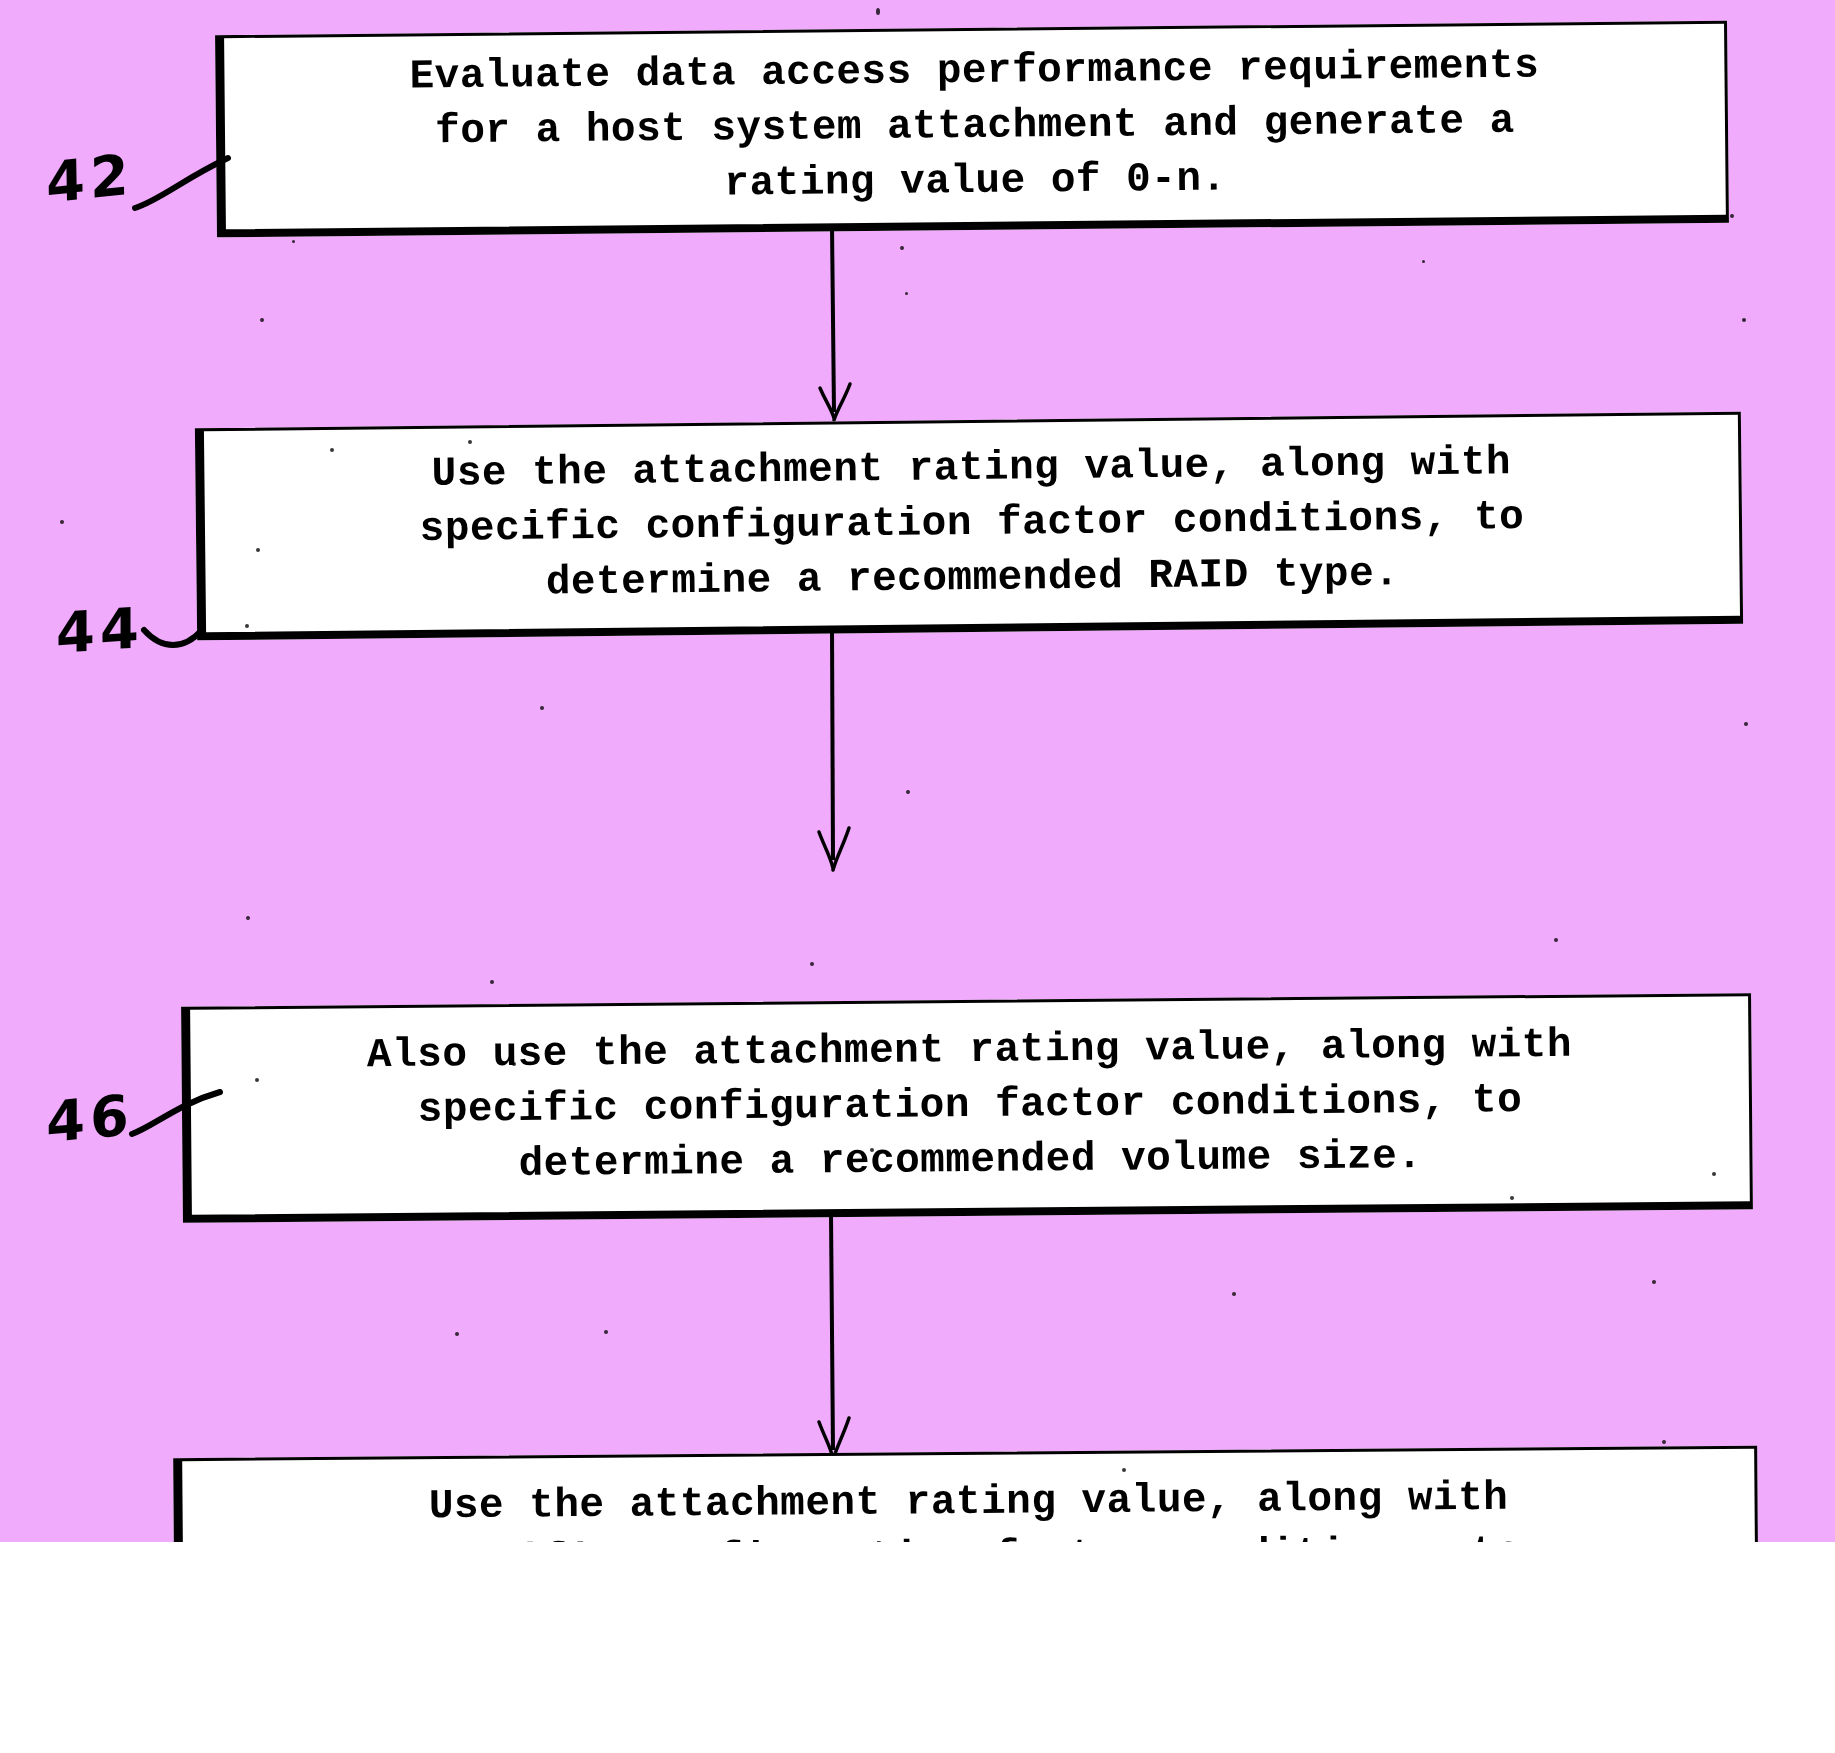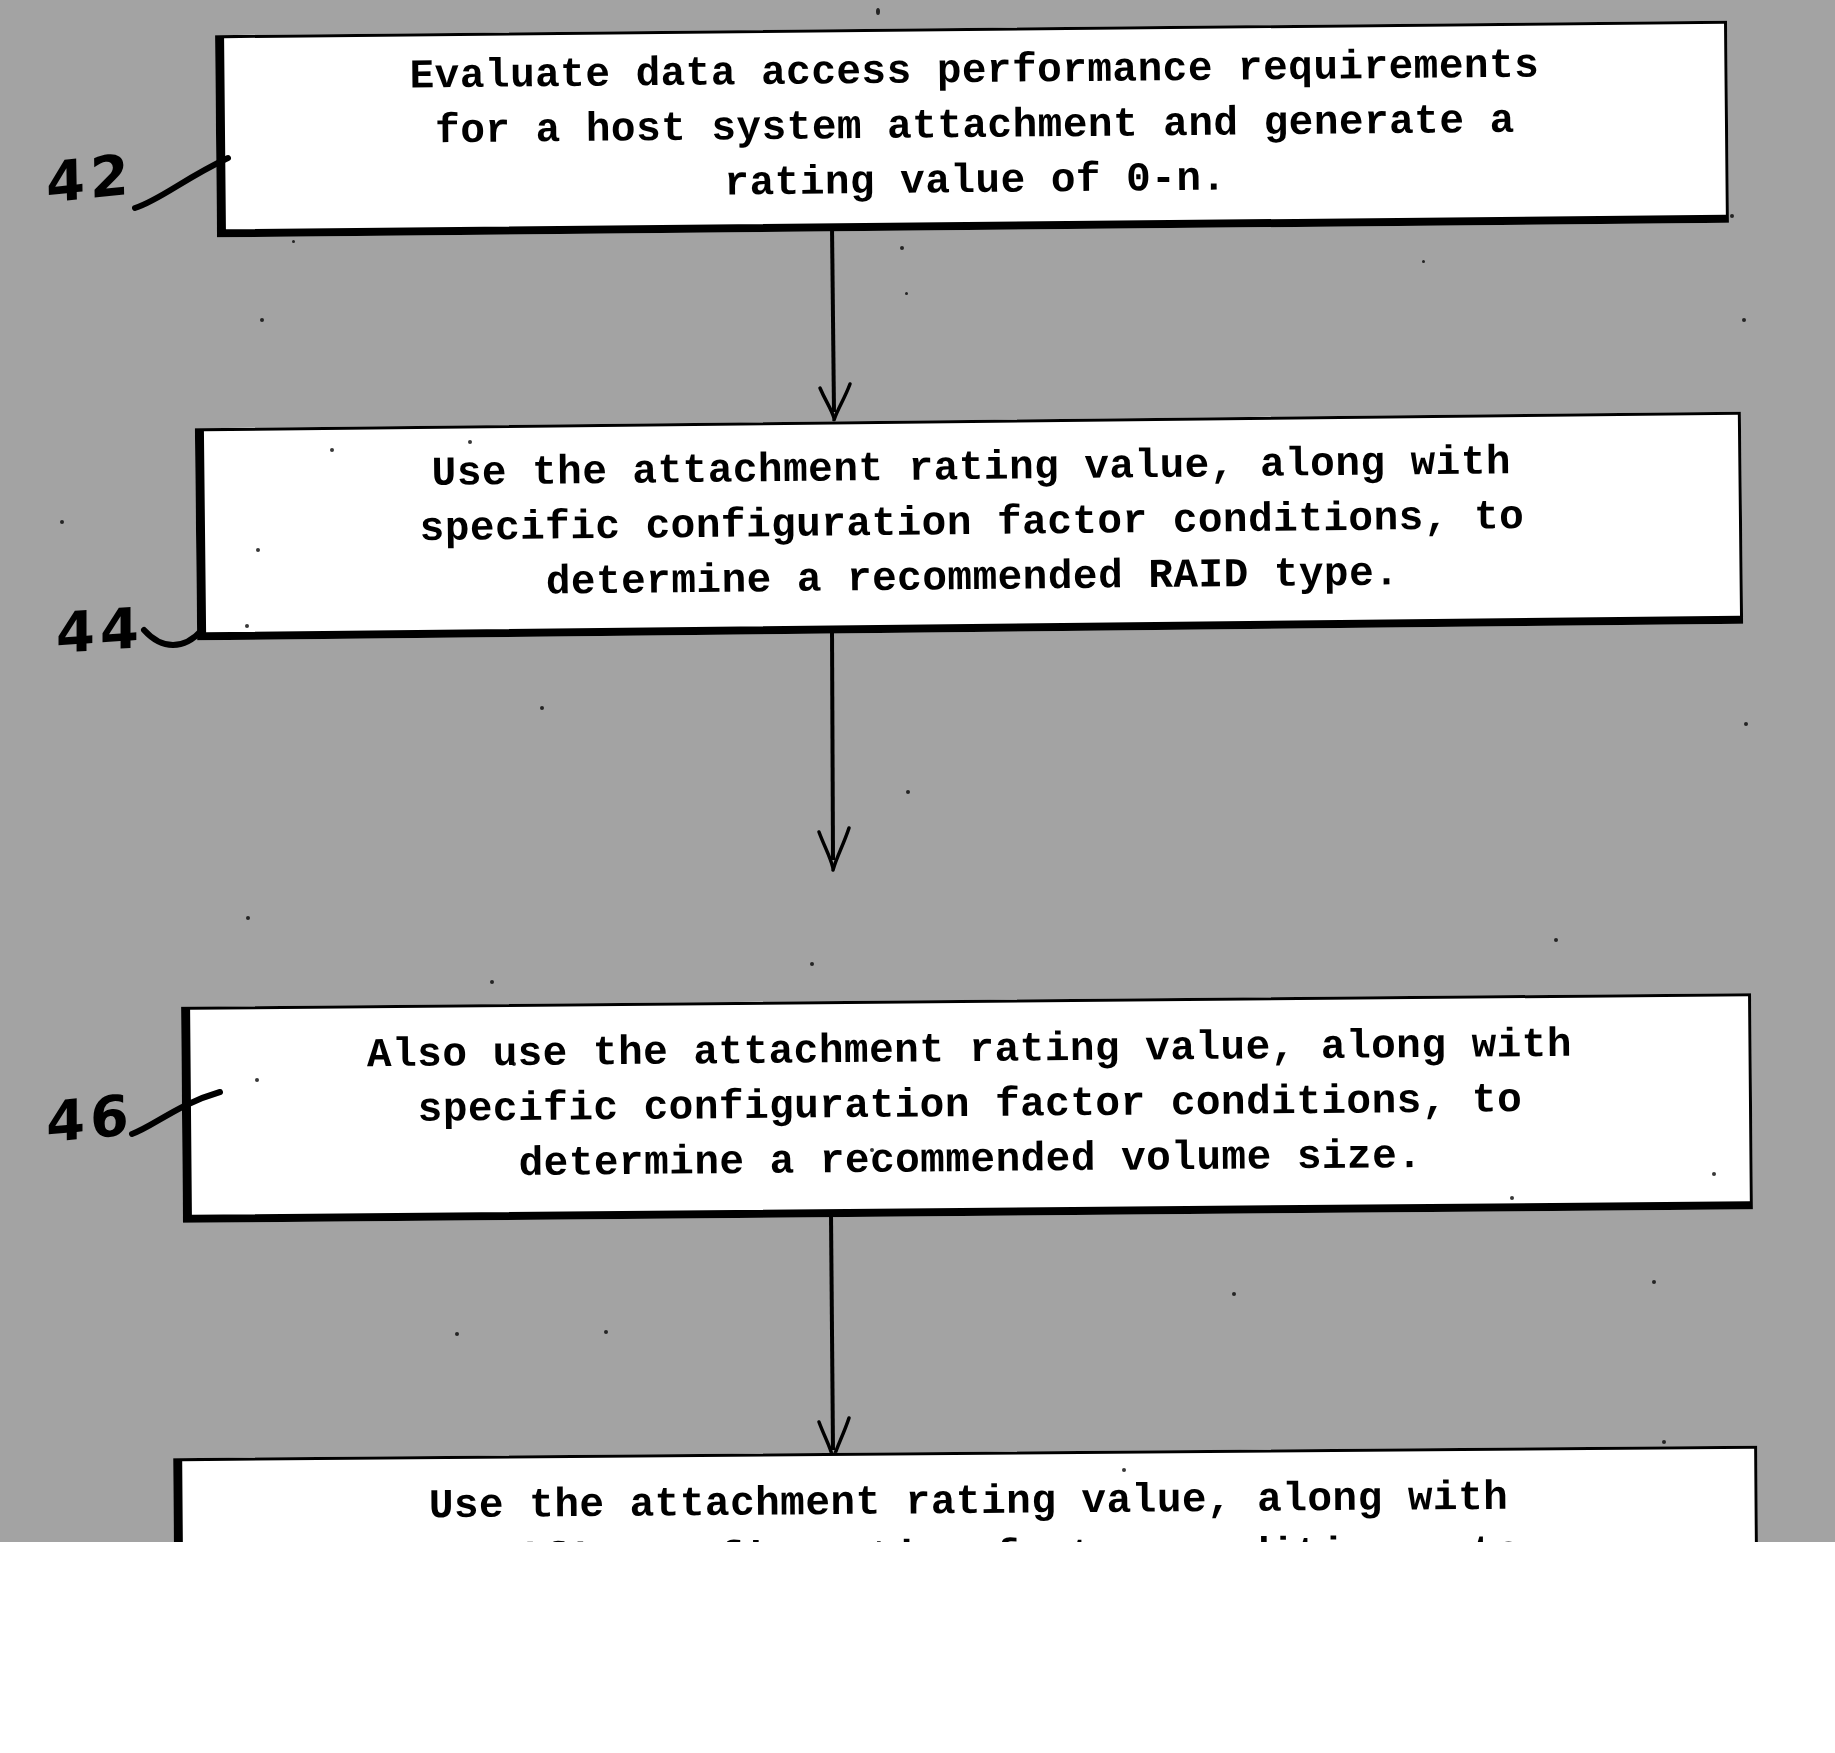--- a/index.html
+++ b/index.html
@@ -8,21 +8,21 @@
     padding: 0;
     background: #ffffff;
   }
   body {
     font-family: "Liberation Mono", "DejaVu Sans Mono", monospace;
   }
   #page {
     position: relative;
     width: 1835px;
     height: 1542px;
-    background: #a3a3a3;
+    background: #f0abfc;
     overflow: hidden;
   }
 
   
   .flow-box {
     position: absolute;
     background: #ffffff;
     box-sizing: border-box;
     border: 3px solid #000000;
     border-left-width: 9px;

